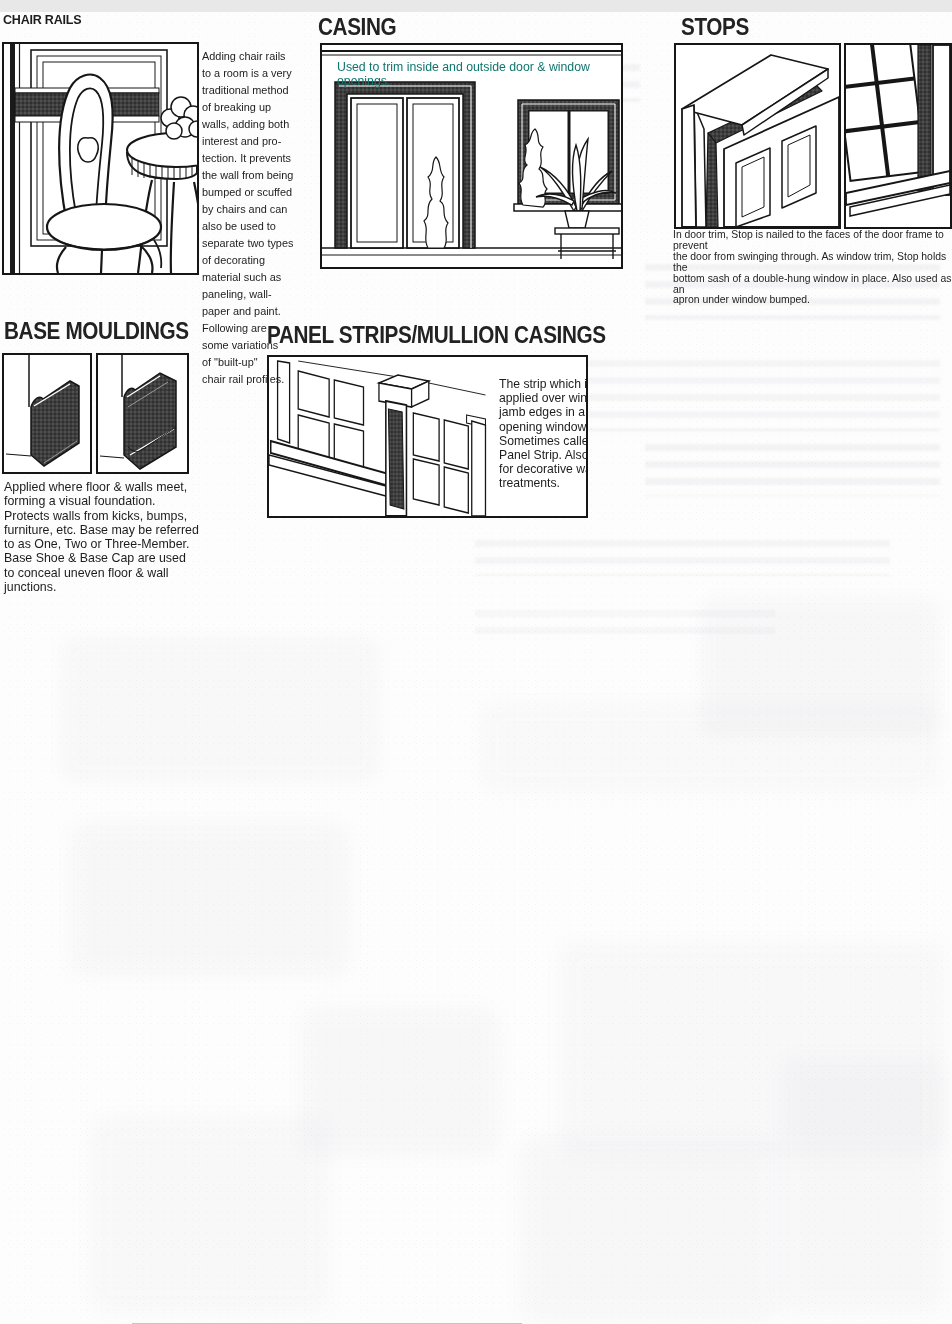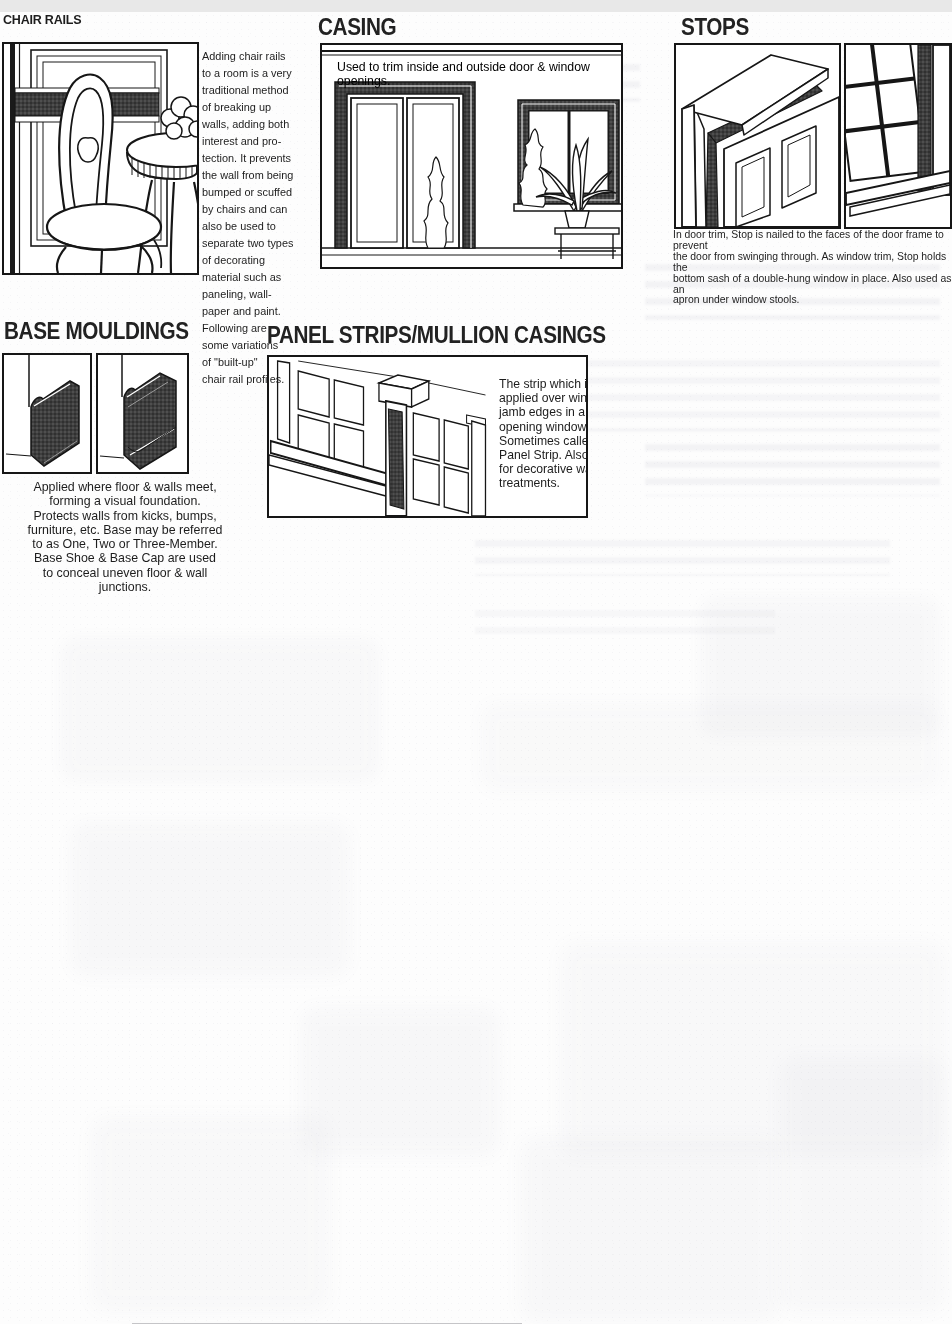--- a/index.html
+++ b/index.html
@@ -27,24 +27,24 @@
     position:absolute;border:2px solid #161616;background:#fff;
     box-sizing:border-box;z-index:2;overflow:hidden;
   }
   .fig svg{position:absolute;left:0;top:0;width:100%;height:100%;}
   
   .body-text{
     position:absolute;white-space:pre-line;z-index:3;color:#1d1d1d;
   }
   .chair-text{left:202px;top:36px;width:116px;font-size:10.9px;line-height:17px;}
   .stops-caption{left:673px;top:218px;width:280px;font-size:10.4px;line-height:10.9px;}
-  .base-text{left:4px;top:468px;width:242px;font-size:12.4px;line-height:14.3px;text-align:center;}
+  .base-text{left:4px;top:468px;width:242px;font-size:12.4px;line-height:14.3px;}
   .casing-caption{
     position:absolute;left:15px;top:15px;width:272px;
-    font-size:12.3px;line-height:14px;z-index:4;color:#000000;
+    font-size:12.3px;line-height:14px;z-index:4;color:#0f766e;
   }
   .panel-text{
     position:absolute;left:230px;top:20px;width:136px;
     font-size:12.2px;line-height:14.2px;white-space:pre-line;z-index:4;color:#1d1d1d;
   }
   
   .gt{
     position:absolute;opacity:0.12;filter:blur(1.3px);z-index:1;
     background:repeating-linear-gradient(180deg, rgba(110,110,140,0.55) 0 7px, transparent 7px 17px);
   }
@@ -244,21 +244,21 @@
         <rect x="87" y="0" width="17" height="150" fill="#fff" stroke-width="1.8"></rect>
         <polygon points="0,148 104,126 104,138 0,160" fill="#fff" stroke-width="1.8"></polygon>
         <polygon points="4,162 104,140 104,149 4,171" fill="#fff" stroke-width="1.5"></polygon>
       </g>
     </svg>
   </div>
 
   <div class="body-text stops-caption">In door trim, Stop is nailed to the faces of the door frame to prevent
 the door from swinging through. As window trim, Stop holds the
 bottom sash of a double-hung window in place. Also used as an
-apron under window stools.</div>
+apron under window bumped.</div>
 
   <div class="abs h-large" style="left:4px;top:306px;">BASE MOULDINGS</div>
 
   <div class="fig" style="left:2px;top:341px;width:90px;height:121px;">
     <svg viewBox="0 0 86 117" preserveAspectRatio="none">
       <rect width="86" height="117" fill="#fff"></rect>
       <line x1="25" y1="0" x2="25" y2="52" stroke="#161616" stroke-width="1.5"></line>
       <line x1="2" y1="99" x2="27" y2="101" stroke="#161616" stroke-width="1.2"></line>
       <path d="M27,52 C30,43 36,40 39,44 L66,26 L75,31 L75,88 L40,111 L27,100 Z" fill="url(#stip)" stroke="#161616" stroke-width="1.5"></path>
       <path d="M30,51 L66,29" stroke="#fff" stroke-width="1.4" fill="none"></path>

